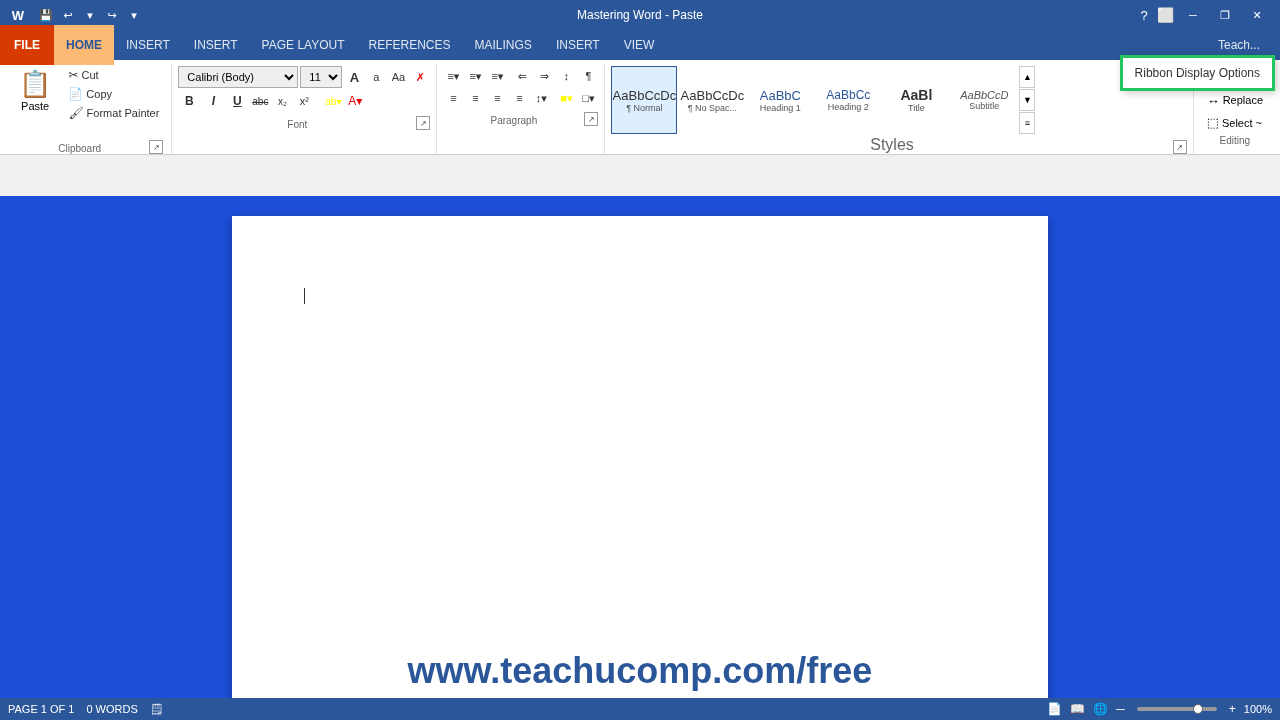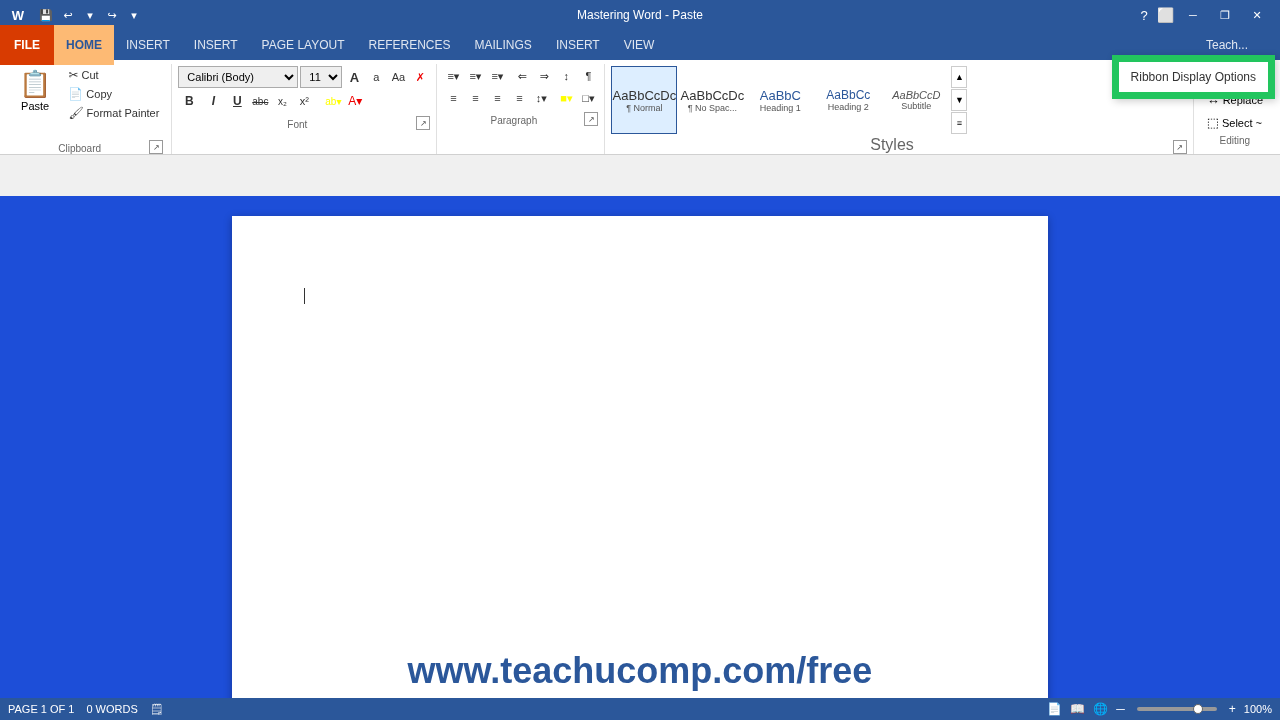--- a/index.html
+++ b/index.html
@@ -109,21 +109,21 @@
     .edit-btn {
       display: flex; align-items: center; gap: 3px; padding: 2px 6px; cursor: pointer; font-size: 11px; border: 1px solid transparent;
     }
 
     
     #ribbon-display-options {
       position: absolute;
       top: 55px;
       right: 5px;
       background: white;
-      border: 7px solid #22c55e;
+      border: 3px solid #22c55e;
       box-shadow: 2px 2px 8px rgba(0,0,0,0.2);
       padding: 8px 12px;
       font-size: 12px;
       color: #333;
       z-index: 1000;
       white-space: nowrap;
     }
 
     
     #status-bar {
@@ -223,21 +223,21 @@
   <div id="tab-bar">
     <div class="tab tab-file">FILE</div>
     <div class="tab active">HOME</div>
     <div class="tab">INSERT</div>
     <div class="tab">INSERT</div>
     <div class="tab">PAGE LAYOUT</div>
     <div class="tab">REFERENCES</div>
     <div class="tab">MAILINGS</div>
     <div class="tab">INSERT</div>
     <div class="tab">VIEW</div>
-    <div style="margin-left:auto;padding-right:20px;">
+    <div style="margin-left:auto;padding-right:8px;">
       <div class="tab" style="color:rgba(255,255,255,0.85);">Teach...</div>
     </div>
   </div>
 
   <div id="ribbon-content">
 
     <div class="ribbon-group" style="padding-right:8px;">
       <div style="display:flex;gap:4px;flex:1;align-items:stretch;">
         <div class="paste-btn">
           <span style="font-size:26px;color:#2b579a;">📋</span>
@@ -340,20 +340,24 @@
           <div class="style-item">
             <div style="font-size:13px;color:#2b579a;font-weight:normal;">AaBbC</div>
             <div style="font-size:9px;color:#555;">Heading 1</div>
           </div>
 
           <div class="style-item">
             <div style="font-size:12px;color:#2b579a;">AaBbCc</div>
             <div style="font-size:9px;color:#555;">Heading 2</div>
           </div>
 
+          <div class="style-item">
+            <div style="font-size:14px;color:#333;font-weight:bold;">AaBl</div>
+            <div style="font-size:9px;color:#555;">Title</div>
+          </div>
 
           <div class="style-item">
             <div style="font-size:11px;color:#555;font-style:italic;">AaBbCcD</div>
             <div style="font-size:9px;color:#555;">Subtitle</div>
           </div>
         </div>
         <div class="styles-scroll">
           <div class="scroll-btn">▲</div>
           <div class="scroll-btn">▼</div>
           <div class="scroll-btn">≡</div>

